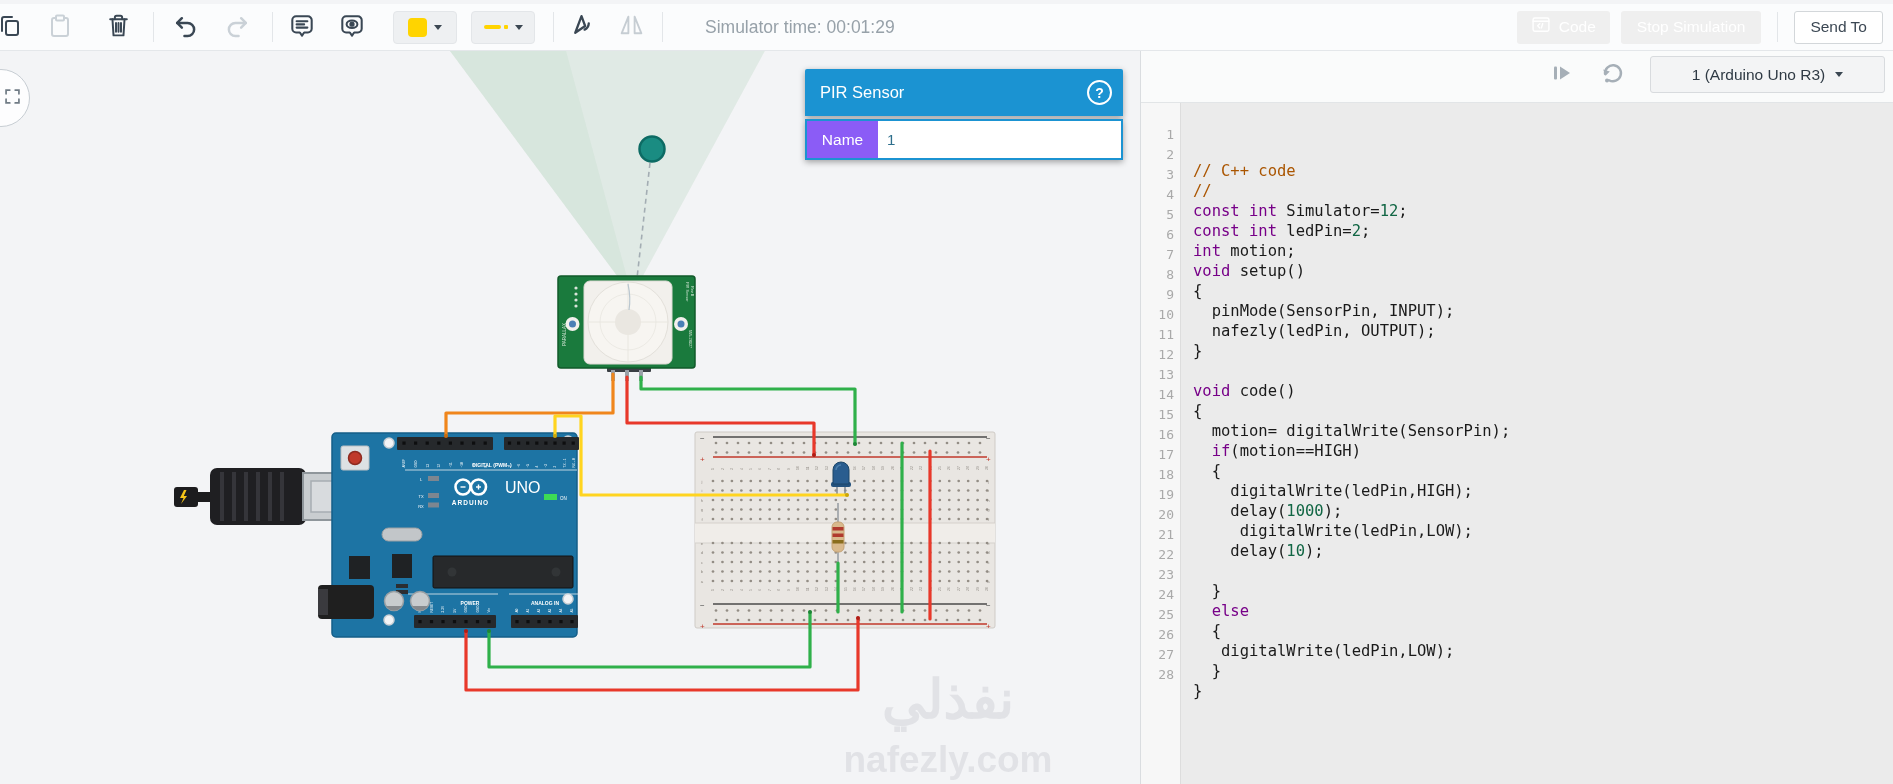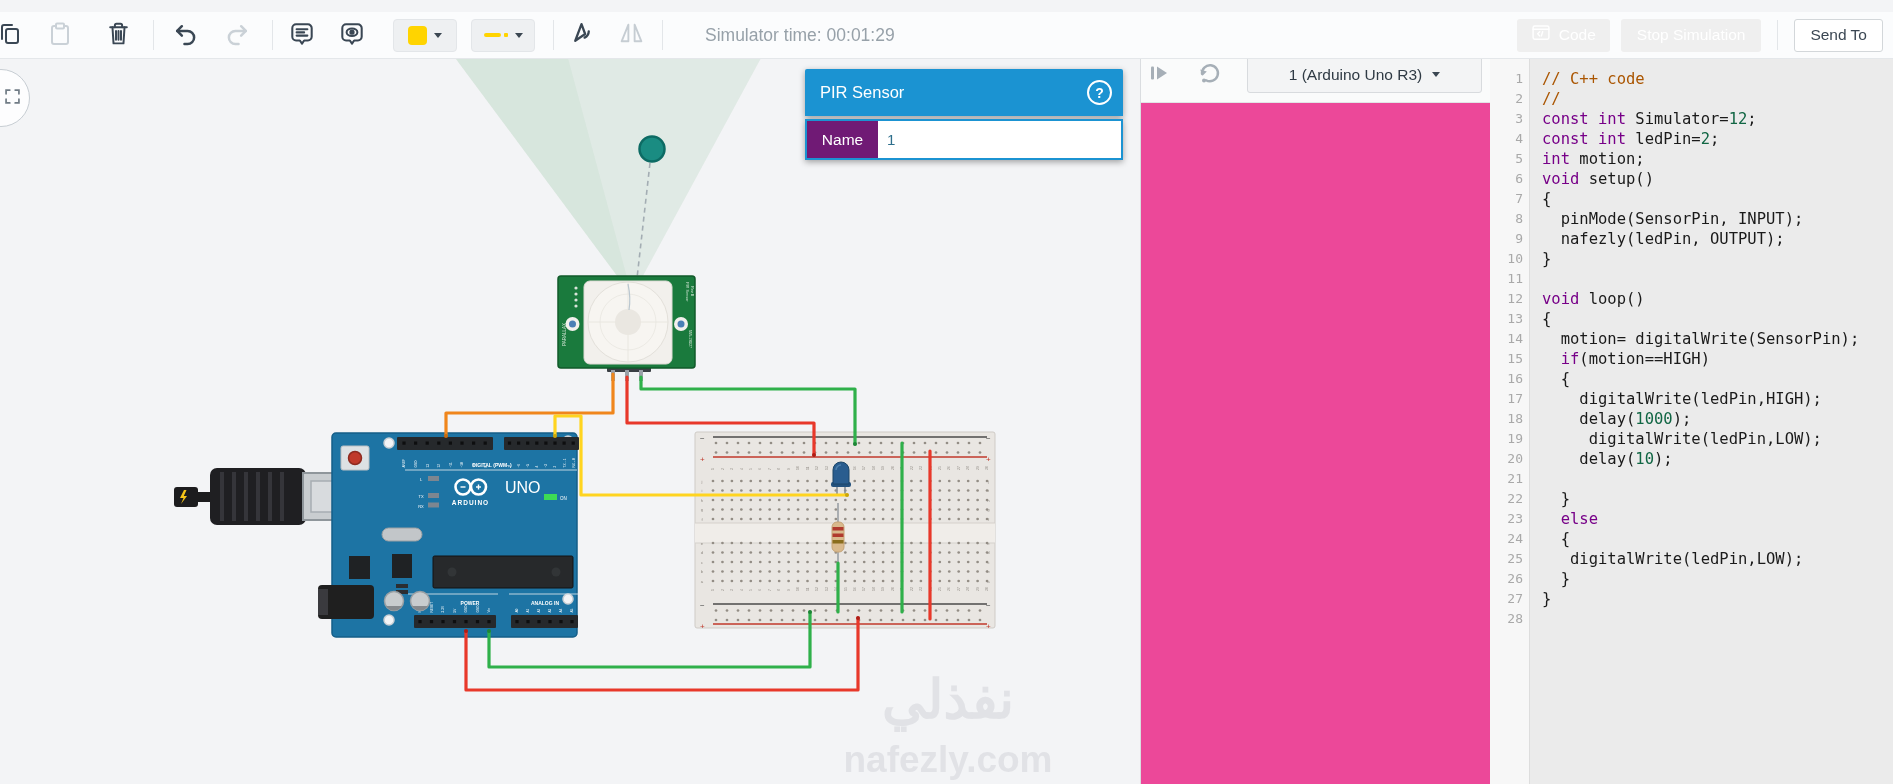--- a/index.html
+++ b/index.html
@@ -1,20 +1,20 @@
 <!DOCTYPE html>
 <html><head>
 <meta charset="utf-8">
 <style>
   * { box-sizing: border-box; margin: 0; padding: 0; }
   html,body { width:1893px; height:784px; overflow:hidden; background:#f3f4f6;
               font-family:"Liberation Sans", sans-serif; }
 
   
-  .topbar { position:absolute; left:0; top:12px; width:1893px; height:47px;
+  .topbar { position:absolute; left:0; top:4px; width:1893px; height:47px;
             background:#fbfcfd; border-bottom:1px solid #e4e7ea;
             display:flex; align-items:center; z-index:30; }
   .tbtn { width:34px; height:34px; border:none; background:transparent; display:flex;
           align-items:center; justify-content:center; cursor:pointer; flex:none; }
   .tsep { width:1px; height:30px; background:#e3e6e9; flex:none; }
   .chip { width:64px; height:33px; background:#eef0f2; border:1px solid #e3e6e9;
           border-radius:4px; display:flex; align-items:center; justify-content:center;
           gap:7px; flex:none; cursor:pointer; }
   .swatch { width:19px; height:19px; background:#ffd400; border-radius:4px; }
   .wline { width:17px; height:4.5px; background:#ffd400; border-radius:2px; }
@@ -46,37 +46,37 @@
               color:#fff; font-size:14px; font-weight:bold; display:flex; align-items:center;
               justify-content:center; margin-right:11px; cursor:pointer; }
   .pir-body { margin-top:3px; background:#fff; display:flex; height:41px; }
   .pir-chip { width:71px; color:#fff; font-size:15.5px; display:flex;
               align-items:center; justify-content:center; }
   .pir-input { flex:1; border:none; outline:none; font-size:15px; color:#2e6f8c;
                padding-left:9px; font-family:"Liberation Sans",sans-serif; }
 
   
   .code-panel { position:absolute; left:1140px; top:47px; right:0; bottom:0;
-                background:#ec4899; border-left:1px solid #dadde0;
-                display:flex; flex-direction:row; }
+                background:#c4b5fd; border-left:1px solid #dadde0;
+                display:flex; flex-direction:column; }
   .code-head { height:56px; background:#fafbfb; border-bottom:1px solid #e2e5e7;
                display:flex; align-items:center; justify-content:flex-end; flex:none; }
   .chbtn { border:none; background:transparent; cursor:pointer; display:flex;
            align-items:center; justify-content:center; width:36px; height:36px; }
   .board-select { width:235px; height:37px; background:#f3f4f5; border:1px solid #d8dbde;
                   border-radius:3px; margin:0 8px 0 20px; display:flex; align-items:center;
                   justify-content:center; gap:10px; font-size:15.5px; color:#2f3a44;
                   cursor:pointer; }
   .code-body { flex:1; overflow:hidden; padding-top:22px;
                background:linear-gradient(to right,#f7f7f7 39px,#dddddd 39px,#dddddd 40px,#ebebeb 40px); }
   .cl { display:flex; height:20px; }
   .ln { width:40px; flex:none; text-align:right; padding-right:7px; color:#a9a9a9;
         font:13px/20px "DejaVu Sans Mono",monospace; }
   .ct { padding-left:12px; white-space:pre; font:15.5px/20px "DejaVu Sans Mono",monospace;
-        color:#1a1a1a; }
+        color:#1a1a1a;margin-top:36px; }
   .tk-c{color:#aa5500} .tk-k{color:#770088} .tk-n{color:#116644} .tk-p{color:#1a1a1a}
   .serial-bar { height:39px; background:#fff; border-top:1px solid #d7dadd; flex:none;
                 display:flex; align-items:center; padding:0 14px; cursor:pointer; }
   .serial-label { color:#3f7ec0; font-size:16px; margin-left:10px; flex:1; }
   .caret-up { width:0; height:0; border-left:5px solid transparent;
               border-right:5px solid transparent; border-bottom:6px solid #2f3a44; }
 
   svg text { font-family:"Liberation Sans",sans-serif; }
 </style>
 </head>
@@ -934,21 +934,21 @@
         </svg></span>
   </div>
 
   
   <div class="pir-popup">
     <div class="pir-head" style="background:#1b93d2">
       <span class="pir-title">PIR Sensor</span>
       <span class="pir-help">?</span>
     </div>
     <div class="pir-body" style="border:2px solid #1b93d2">
-      <span class="pir-chip" style="background:#701a75">Name</span>
+      <span class="pir-chip" style="background:#8b5cf6">Name</span>
       <input class="pir-input" type="text" value="1" style="">
     </div>
   </div>
 </div>
 
 <div class="code-panel">
   <div class="code-head">
     <button class="chbtn">
       <span><svg width="24" height="24" viewBox="0 0 24 24" fill="#a6afb7">
             <rect x="4" y="5.5" width="3" height="13" rx="1"></rect>
@@ -1008,21 +1008,21 @@
       <div class="cl">
         <span class="ln">10</span>
         <span class="ct"><span class="tk-p">}</span></span>
       </div>
       <div class="cl">
         <span class="ln">11</span>
         <span class="ct"></span>
       </div>
       <div class="cl">
         <span class="ln">12</span>
-        <span class="ct"><span class="tk-k">void</span><span class="tk-p"> loop()</span></span>
+        <span class="ct"><span class="tk-k">void</span><span class="tk-p"> code()</span></span>
       </div>
       <div class="cl">
         <span class="ln">13</span>
         <span class="ct"><span class="tk-p">{</span></span>
       </div>
       <div class="cl">
         <span class="ln">14</span>
         <span class="ct"><span class="tk-p">  motion= digitalWrite(SensorPin);</span></span>
       </div>
       <div class="cl">

